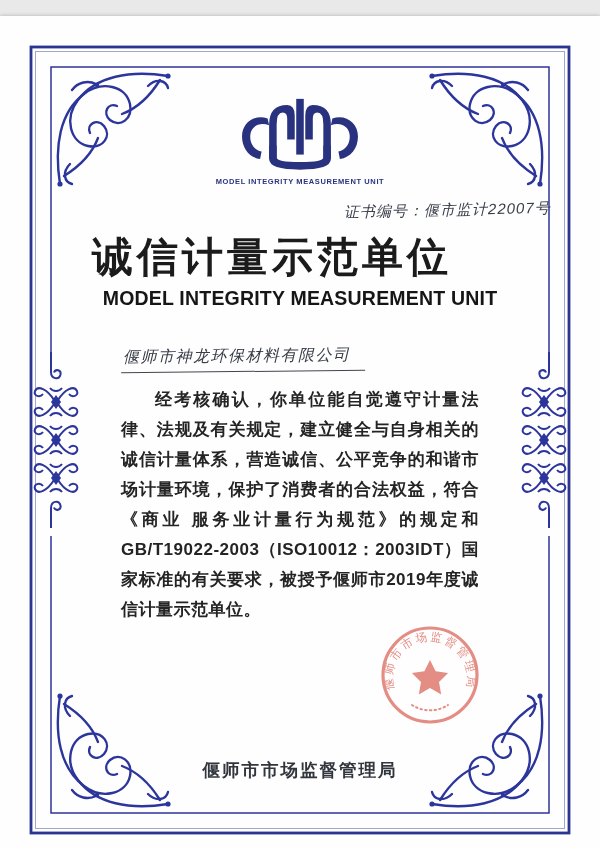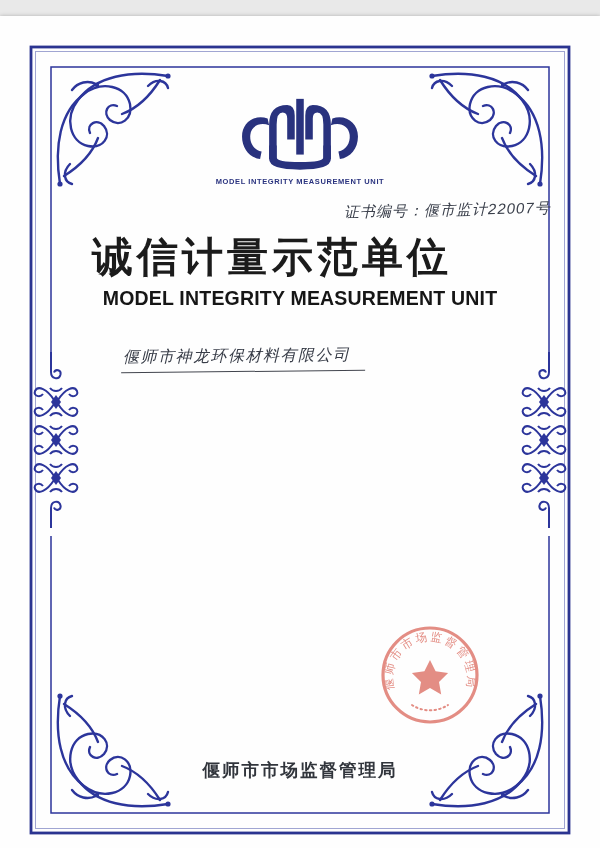--- a/index.html
+++ b/index.html
@@ -121,20 +121,21 @@
   </div>
   <div class="abs logo-caption">MODEL INTEGRITY MEASUREMENT UNIT</div>
 
   <div class="abs cert-no"><span>证书编号：</span><span>偃市监计22007号</span></div>
 
   <div class="abs title-zh">诚信计量示范单位</div>
   <div class="abs title-en">MODEL INTEGRITY MEASUREMENT UNIT</div>
 
   <div class="abs company">偃师市神龙环保材料有限公司</div>
 
+  <div class="abs body-text">经考核确认，你单位能自觉遵守计量法律、法规及有关规定，建立健全与自身相关的诚信计量体系，营造诚信、公平竞争的和谐市场计量环境，保护了消费者的合法权益，符合《商业 服务业计量行为规范》的规定和GB/T19022-2003（ISO10012：2003IDT）国家标准的有关要求，被授予偃师市2019年度诚信计量示范单位。</div>
 
 
   <div class="abs seal">
     <svg viewBox="0 0 104 104" width="104" height="104">
       <g transform="translate(52,56)">
         <circle cx="0" cy="-4" r="47" fill="none" stroke="#dd7166" stroke-width="3.2"></circle>
         <path id="sealArc" d="M-34,15 A37.5,37.5 0 1 1 34,15" fill="none" stroke="none"></path>
         <text font-size="11.5" fill="#dd7166" letter-spacing="2.5" font-family="Liberation Sans, sans-serif">
           <textPath href="#sealArc" startOffset="50%" text-anchor="middle">偃师市市场监督管理局</textPath>
         </text>

